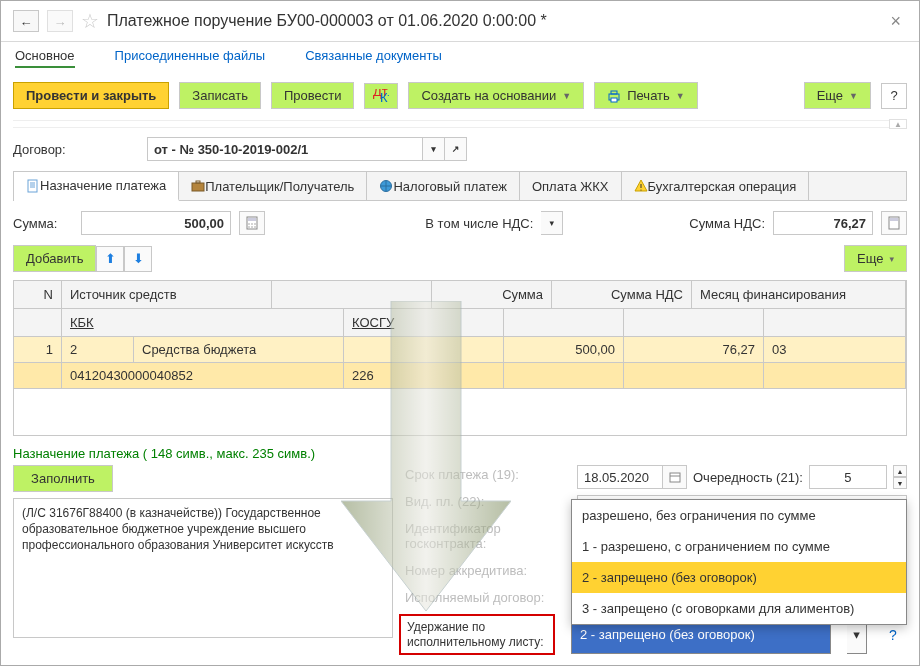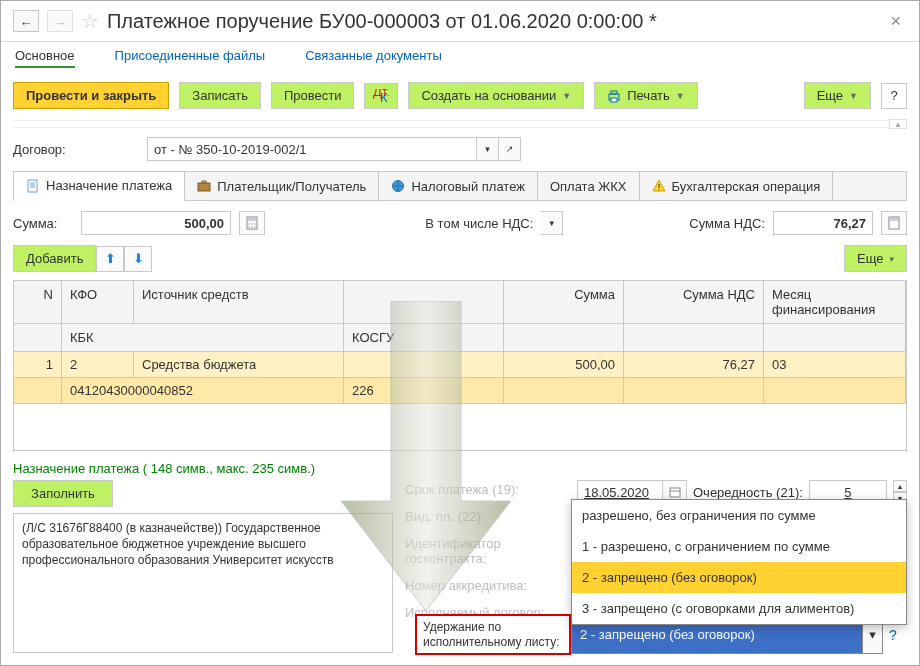--- a/index.html
+++ b/index.html
@@ -18,21 +18,21 @@
     --green:#008000;
     --sel-blue:#3d6fc6;
   }
   *{box-sizing:border-box;font-family:Arial,Helvetica,sans-serif;font-size:13px;color:var(--text);}
   body{margin:0;background:#e8e8e8;}
   .window{width:920px;height:666px;background:var(--bg-window);margin:0;position:relative;border:1px solid #aaa;overflow:hidden;}
   
   .titlebar{display:flex;align-items:center;gap:8px;padding:8px 12px;border-bottom:1px solid var(--border-light);}
   .nav-btn{width:26px;height:22px;border:1px solid var(--border);background:#f8f8f8;display:flex;align-items:center;justify-content:center;cursor:pointer;}
   .nav-btn.disabled{color:#bbb;border-color:#e0e0e0;background:#fafafa;}
-  .title-text{font-size:20px;flex:1;}
+  .title-text{font-size:16px;flex:1;}
   .star{color:#ccc;font-size:20px;}
   .close-x{font-size:18px;color:#888;cursor:pointer;padding:0 6px;}
   
   .linkrow{display:flex;gap:40px;padding:6px 14px 10px;align-items:flex-start;}
   .linkrow .main{color:var(--text);border-bottom:2px solid #3a8f3a;padding-bottom:3px;}
   .linkrow a{color:var(--link);text-decoration:none;cursor:pointer;}
   
   .toolbar{display:flex;gap:10px;align-items:center;padding:4px 12px 10px;}
   .btn{border:1px solid var(--border);background:#bef264;padding:5px 12px;cursor:pointer;display:inline-flex;align-items:center;gap:6px;white-space:nowrap;}
   .btn.primary{background:var(--bg-yellow);border-color:#c9a100;font-weight:bold;}
@@ -45,21 +45,21 @@
   .scrollhead .up,.scrollhead .dn{width:18px;height:10px;border:1px solid #e0e0e0;font-size:8px;display:flex;align-items:center;justify-content:center;color:#aaa;}
   
   .formrow{display:flex;align-items:center;gap:24px;padding:4px 12px;}
   .formrow label{width:110px;}
   .input{border:1px solid var(--border);height:24px;padding:2px 6px;background:#fff;display:flex;align-items:center;}
   .combo{display:flex;}
   .combo .input{flex:1;}
   .combo-btn{width:22px;height:24px;border:1px solid var(--border);border-left:none;display:flex;align-items:center;justify-content:center;font-size:9px;cursor:pointer;background:#fafafa;}
   
   .tabs{display:flex;border:1px solid var(--border);margin:6px 12px 0;background:#f4f4f4;}
-  .tab{padding:6px 12px;border-right:1px solid var(--border);display:flex;align-items:center;gap:6px;cursor:pointer;}
+  .tab{padding:6px 12px;border-right:1px solid var(--border);display:flex;align-items:center;cursor:pointer;}
   .tab.active{background:#fff;border-bottom:2px solid #fff;margin-bottom:-1px;}
   .tab .ico{width:14px;height:14px;}
   
   .sumrow{display:flex;align-items:center;gap:8px;padding:10px 12px 6px;}
   .sumrow .input{text-align:right;justify-content:flex-end;font-weight:bold;}
   .calc-ico{width:26px;height:24px;border:1px solid var(--border);display:flex;align-items:center;justify-content:center;cursor:pointer;background:#fafafa;}
   
   .tbltoolbar{display:flex;align-items:center;gap:0;padding:4px 12px;}
   .arrow-btn{width:28px;height:26px;border:1px solid var(--border);display:flex;align-items:center;justify-content:center;background:#fafafa;cursor:pointer;}
   
@@ -67,43 +67,43 @@
   .tbl-row{display:flex;}
   .tbl-row.head>div{background:#f4f4f4;font-weight:normal;padding:6px 8px;border-right:1px solid var(--border);border-bottom:1px solid var(--border);}
   .tbl-row>div{padding:5px 8px;border-right:1px solid var(--border);border-bottom:1px solid var(--border);overflow:hidden;}
   .c-n{width:48px;text-align:right;}
   .c-kfo{width:72px;}
   .c-src{width:210px;}
   .c-kos{width:160px;}
   .c-sum{width:120px;text-align:right;}
   .c-nds{width:140px;text-align:right;}
   .c-month{flex:1;}
-  .sub{font-size:12px;}
+  .sub{font-size:12px;text-decoration:underline;}
   .data-row>div{background:var(--bg-row-yellow);}
   .data-row.r1>div{background:#fff1c4;}
   .tbl-blank{height:46px;background:#fff;}
   
   .purpose-head{color:var(--green);padding:10px 12px 4px;font-weight:normal;}
   .purpose-wrap{display:flex;gap:12px;padding:0 12px;position:relative;}
   .purpose-left{width:380px;display:flex;flex-direction:column;gap:6px;}
   .purpose-text{border:1px solid var(--border);padding:6px 8px;height:140px;font-size:12px;line-height:1.35;background:#fff;}
   .purpose-mid{width:160px;display:flex;flex-direction:column;gap:12px;color:var(--text-faded);font-size:12px;padding-top:2px;position:relative;}
   .purpose-mid .faded{color:var(--text-faded);}
   .purpose-right{flex:1;display:flex;flex-direction:column;gap:6px;}
   .pr-row{display:flex;align-items:center;gap:6px;}
-  .pr-row .input{flex:1;text-decoration:underline;}
+  .pr-row .input{flex:1;}
   .date-ico{width:24px;height:24px;border:1px solid var(--border);border-left:none;display:flex;align-items:center;justify-content:center;background:#fafafa;}
   .stepper{display:flex;flex-direction:column;}
   .stepper span{width:14px;height:12px;border:1px solid var(--border);font-size:7px;display:flex;align-items:center;justify-content:center;background:#fafafa;cursor:pointer;}
   
   .dropdown{position:absolute;right:12px;top:498px;width:336px;border:1px solid #888;background:#fff;box-shadow:0 3px 10px rgba(0,0,0,0.25);z-index:30;}
   .dropdown .opt{padding:8px 10px;cursor:pointer;}
   .dropdown .opt.sel{background:var(--bg-highlight);}
   
-  .withhold-row{display:flex;align-items:center;gap:0;position:absolute;left:414px;bottom:10px;right:12px;}
+  .withhold-row{display:flex;align-items:center;gap:16px;position:absolute;left:398px;bottom:10px;right:12px;}
   .withhold-label{width:156px;border:2px solid #d40000;padding:4px 6px;font-size:12px;line-height:1.2;background:#fff;}
   .withhold-val{flex:1;height:38px;border:1px solid #888;background:var(--sel-blue);color:#fff;display:flex;align-items:center;padding:0 8px;}
   .withhold-val span{color:#fff;}
   .withhold-dd{width:20px;height:38px;border:1px solid #888;border-left:none;display:flex;align-items:center;justify-content:center;background:#fafafa;cursor:pointer;}
   .withhold-q{width:18px;color:var(--link);margin-left:6px;font-size:14px;cursor:pointer;}
   
   .big-arrow{position:absolute;left:340px;top:300px;width:170px;height:310px;z-index:10;pointer-events:none;opacity:0.55;}
 </style>
 </head>
 <body>
@@ -155,21 +155,21 @@
     <div class="help">?</div>
   </div>
 
   <div class="scrollhead">
     <div style="flex:1;height:8px;border-top:1px solid #eee;border-bottom:1px solid #eee;"></div>
     <div class="up">▲</div>
   </div>
 
   <div class="formrow">
     <label>Договор:</label>
-    <div class="combo" style="width:374px;">
+    <div class="combo" style="width:320px;font-weight:bold;">
       <div class="input">от - № 350-10-2019-002/1</div>
       <div class="combo-btn">▾</div>
       <div class="combo-btn">↗</div>
     </div>
   </div>
 
   <div class="tabs">
     <div class="tab active">
       <svg class="ico" viewBox="0 0 14 14">
           <rect x="2" y="1" width="9" height="12" fill="#fff" stroke="#6aa3d8"></rect>
@@ -247,21 +247,20 @@
     <div class="spacer"></div>
     <div class="btn">
         <span>Еще</span>
         <span class="caret">▾</span>
       </div>
   </div>
 
   <div class="tbl">
     <div class="tbl-row head">
       <div class="c-n" style="grid-row:span 2;">N</div>
-      <div class="c-kfo">КФО</div>
       <div class="c-src">Источник средств</div>
       <div class="c-kos"></div>
       <div class="c-sum">Сумма</div>
       <div class="c-nds">Сумма НДС</div>
       <div class="c-month">Месяц финансирования</div>
     </div>
     <div class="tbl-row head sub">
       <div class="c-n"></div>
       <div class="c-kfo" style="width:282px;">КБК</div>
       <div class="c-kos">КОСГУ</div>

